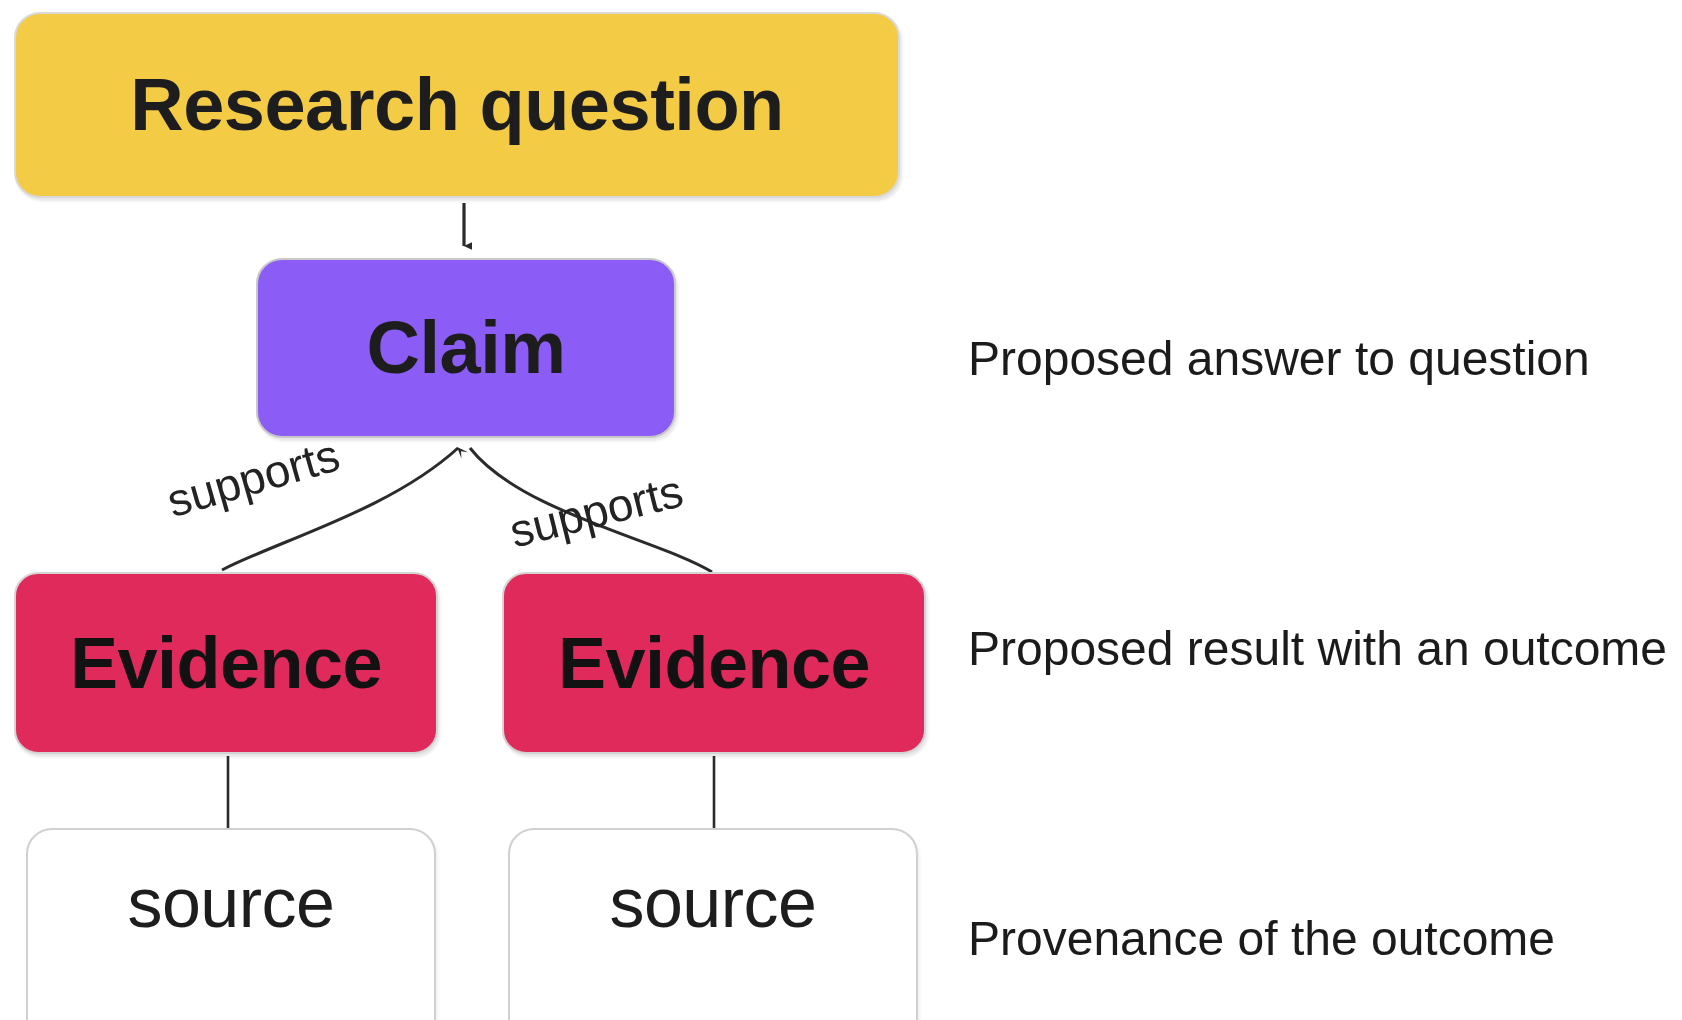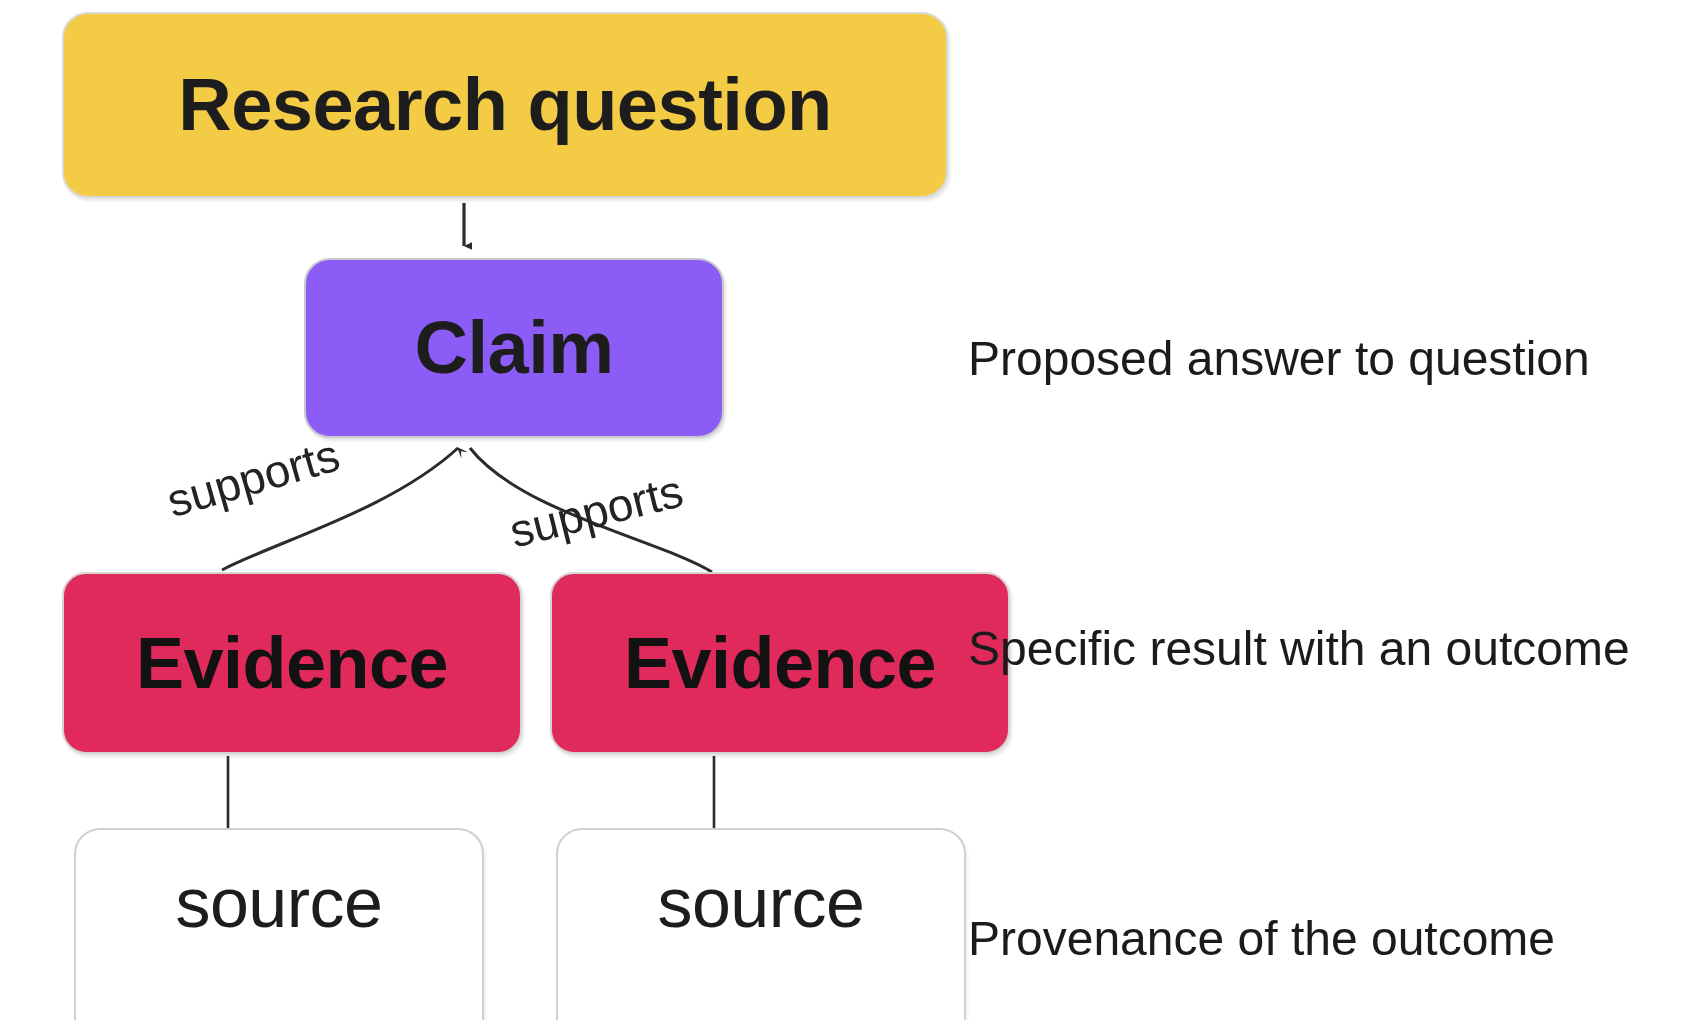--- a/index.html
+++ b/index.html
@@ -27,21 +27,20 @@
     position: absolute;
     box-sizing: border-box;
     display: flex;
     align-items: center;
     justify-content: center;
     border-radius: 26px;
     border: 2px solid #cfcfcf;
     box-shadow: 2px 3px 3px rgba(0,0,0,0.10);
     text-align: right;
     line-height: 1;
-    margin-left: 48px;
   }
   .node .node-label {
     display: block;
     color: #1d1d1d;
     letter-spacing: -0.5px;
   }
 
   
   #node-research-question {
     left: 14px;
@@ -66,21 +65,21 @@
     border-color: #c8c8c8;
   }
   #node-claim .node-label {
     font-size: 74px;
     font-weight: 700;
     font-stretch: condensed;
   }
 
   .node-evidence {
     top: 572px;
-    width: 460px;
+    width: 424px;
     height: 182px;
     background: #E02A5B;
     border-color: #d4d4d4;
     border-radius: 24px;
   }
   #node-evidence-1 { left: 14px; }
   #node-evidence-2 { left: 502px; }
   .node-evidence .node-label {
     font-size: 72px;
     font-weight: 700;
@@ -218,17 +217,17 @@
     <span class="node-label">source</span>
   </div>
 
   <div class="edge-label" id="edge-label-supports-left">supports</div>
 
   <div class="edge-label" id="edge-label-supports-right">supports</div>
 
 
   <div class="legend-text" id="legend-proposed">Proposed answer to question</div>
 
-  <div class="legend-text" id="legend-specific">Specific result with an outcome</div>
+  <div class="legend-text" id="legend-specific">Proposed result with an outcome</div>
 
   <div class="legend-text" id="legend-provenance">Provenance of the outcome</div>
 
 </div>
 
 </body></html>

